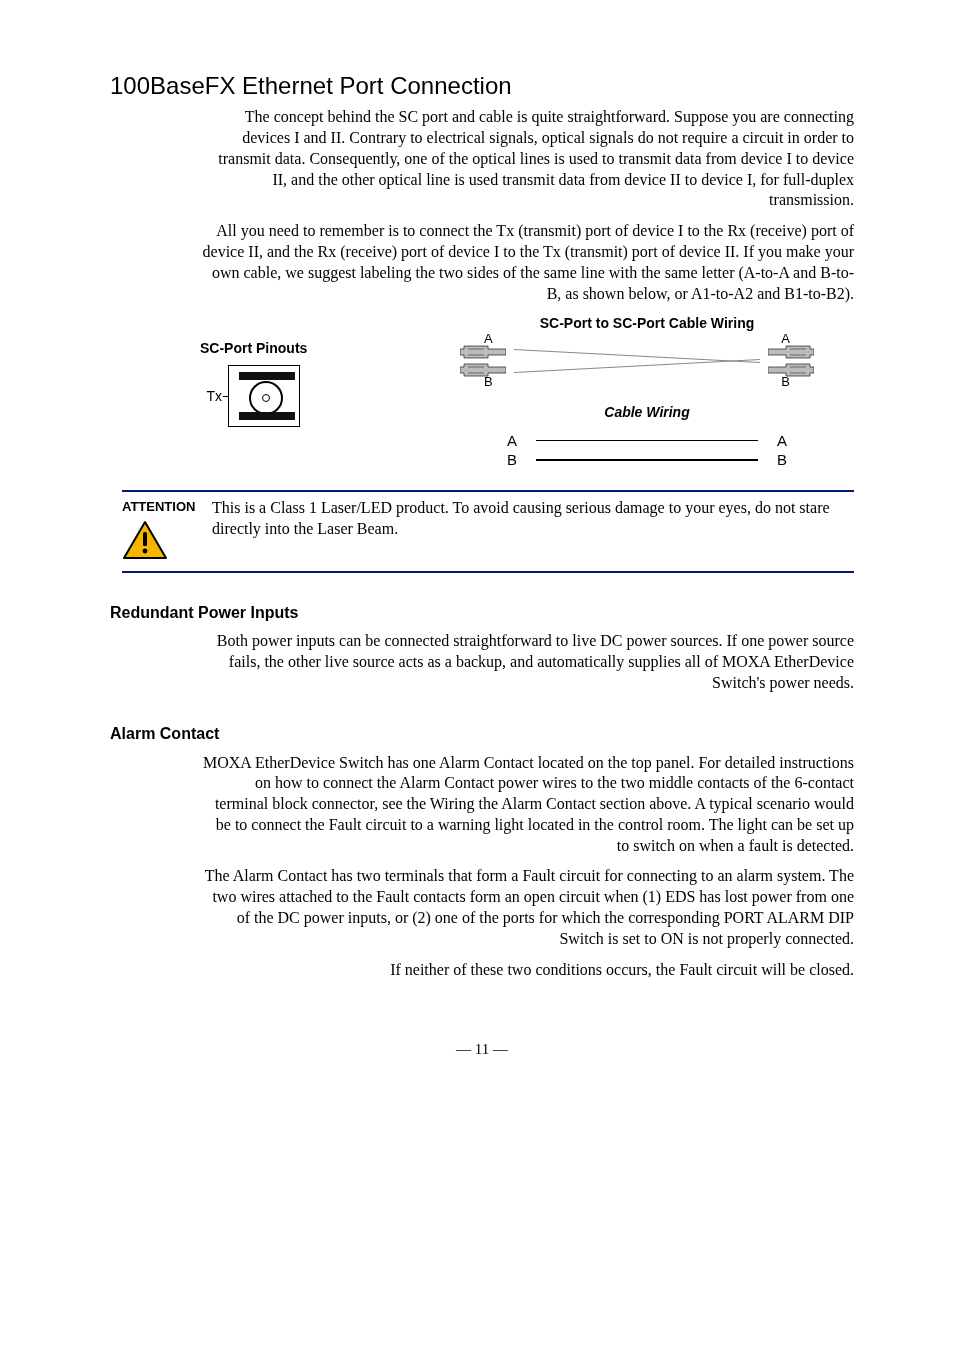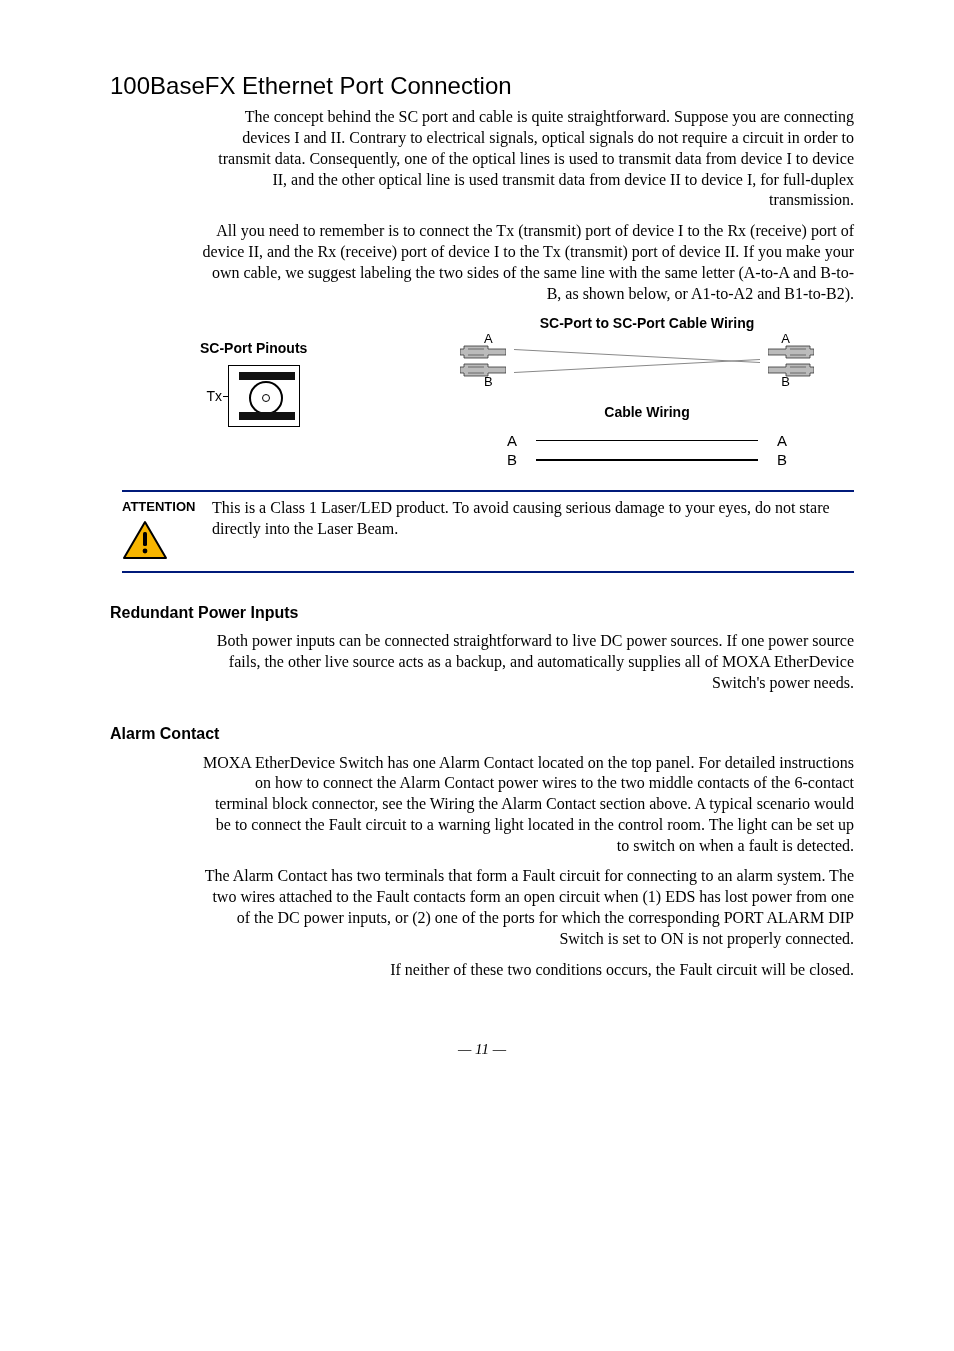--- a/index.html
+++ b/index.html
@@ -111,20 +111,21 @@
     transform-origin:left center;
     transform: skewY(-3deg);
   }
   .cablewiring {
     margin-top:22px;
   }
   .cwtitle {
     font-family: Arial, Helvetica, sans-serif;
     font-weight:bold; font-size:14px; text-align:center;
     margin-bottom:10px;
+    font-style:italic;
   }
   .cwrow {
     display:flex; align-items:center; justify-content:center;
     margin:0 60px;
   }
   .cwlabel {
     font-family: Arial, Helvetica, sans-serif; font-size:15px;
     width:24px; text-align:center;
   }
   .cwline {
@@ -145,21 +146,20 @@
   }
   .attncontent { flex:1; }
   .attnicon {
     margin-top:4px;
   }
   .pagenum {
     text-align:center;
     font-family: "Times New Roman", serif;
     font-size:15px;
     margin-top:60px;
-    font-style:italic;
   }
 </style>
 </head>
 <body>
 
 <h2 class="sub">100BaseFX Ethernet Port Connection</h2>
 <div class="indent">
   <p>The concept behind the SC port and cable is quite straightforward. Suppose you are connecting devices I and II. Contrary to electrical signals, optical signals do not require a circuit in order to transmit data. Consequently, one of the optical lines is used to transmit data from device I to device II, and the other optical line is used transmit data from device II to device I, for full-duplex transmission.</p>
   <p>All you need to remember is to connect the Tx (transmit) port of device I to the Rx (receive) port of device II, and the Rx (receive) port of device I to the Tx (transmit) port of device II. If you make your own cable, we suggest labeling the two sides of the same line with the same letter (A-to-A and B-to-B, as shown below, or A1-to-A2 and B1-to-B2).</p>
 </div>

